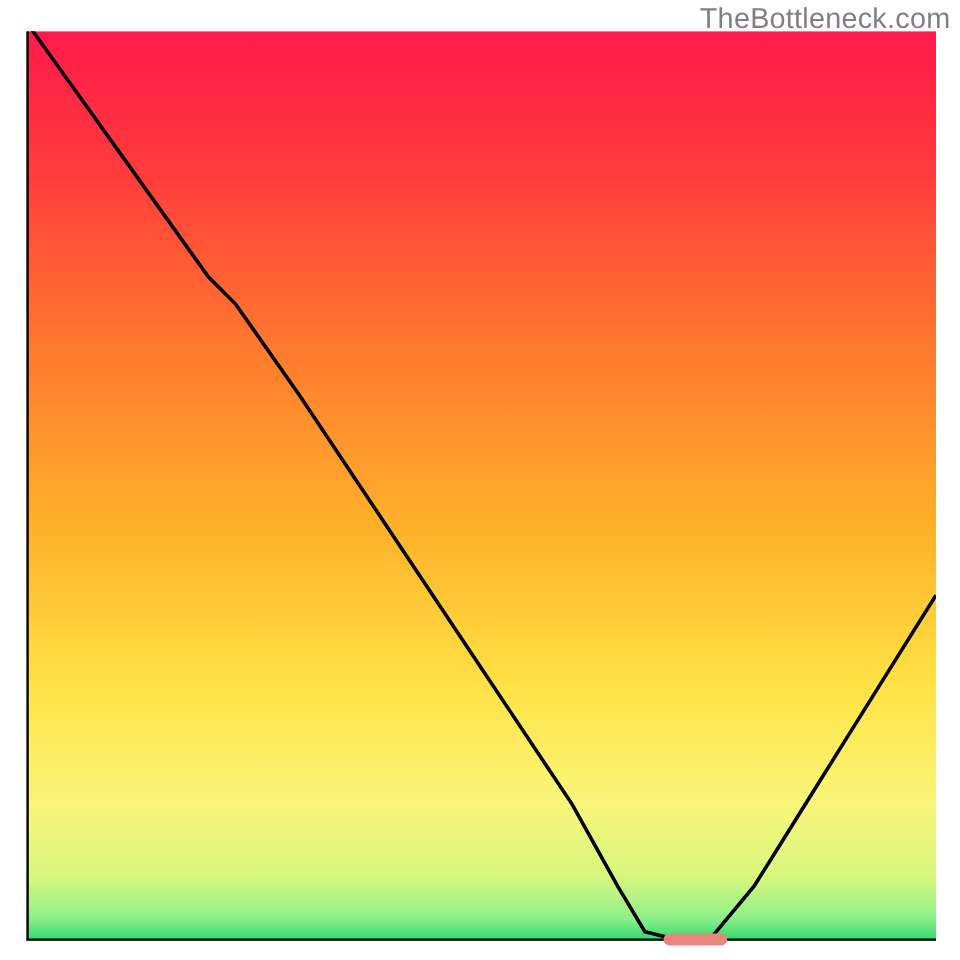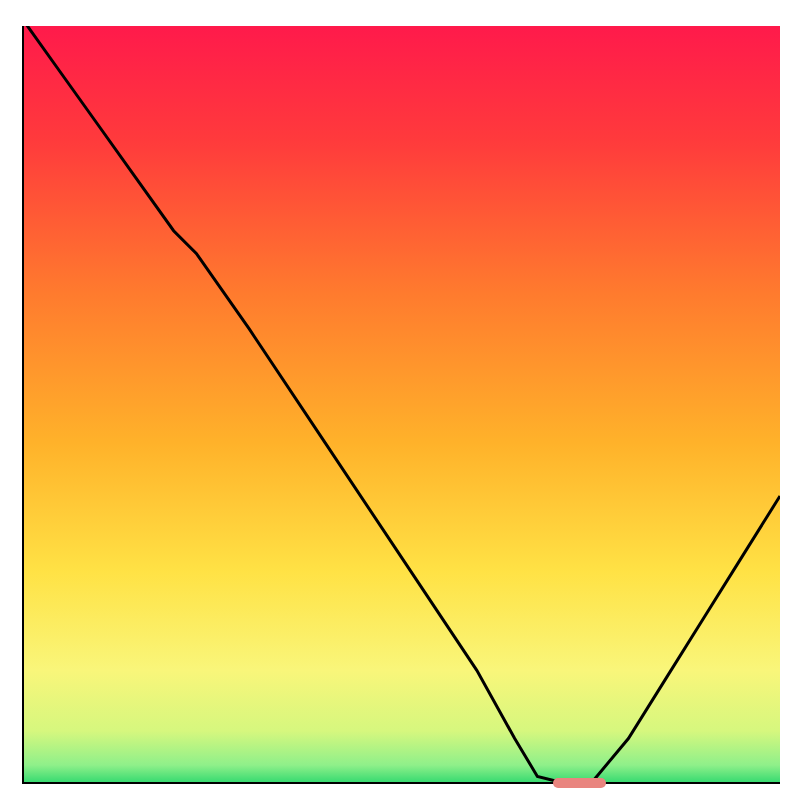--- a/index.html
+++ b/index.html
@@ -40,20 +40,21 @@
     position: absolute;
     height: 10px;
     border-radius: 5px;
     background: #e9857f;
   }
 </style>
 </head>
 <body>
 
 <div class="frame">
+  <div class="watermark">TheBottleneck.com</div>
 
   <div class="plot">
     <svg viewBox="0 0 758 758" preserveAspectRatio="none">
       <defs>
         <linearGradient id="bg-grad" x1="0" y1="0" x2="0" y2="1">
             <stop offset="0%" stop-color="#ff1a4b"></stop>
             <stop offset="15%" stop-color="#ff3a3c"></stop>
             <stop offset="35%" stop-color="#ff7a2e"></stop>
             <stop offset="55.00000000000001%" stop-color="#ffb22a"></stop>
             <stop offset="72%" stop-color="#ffe245"></stop>

